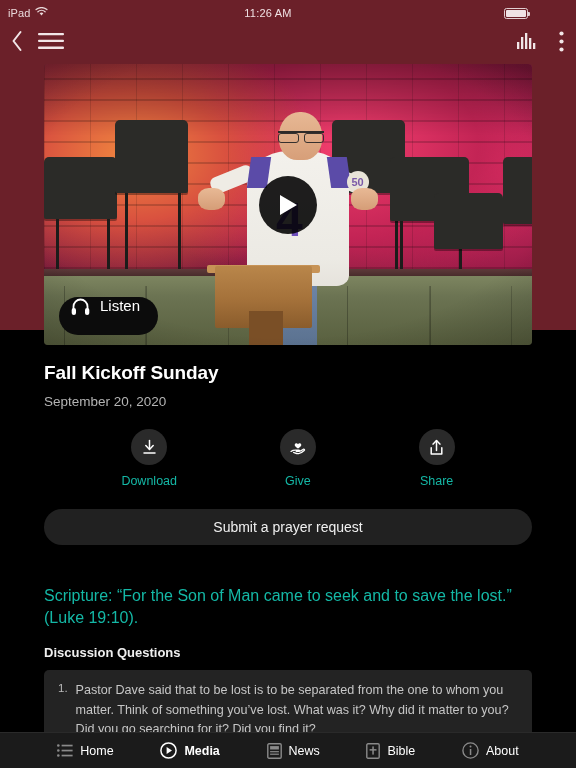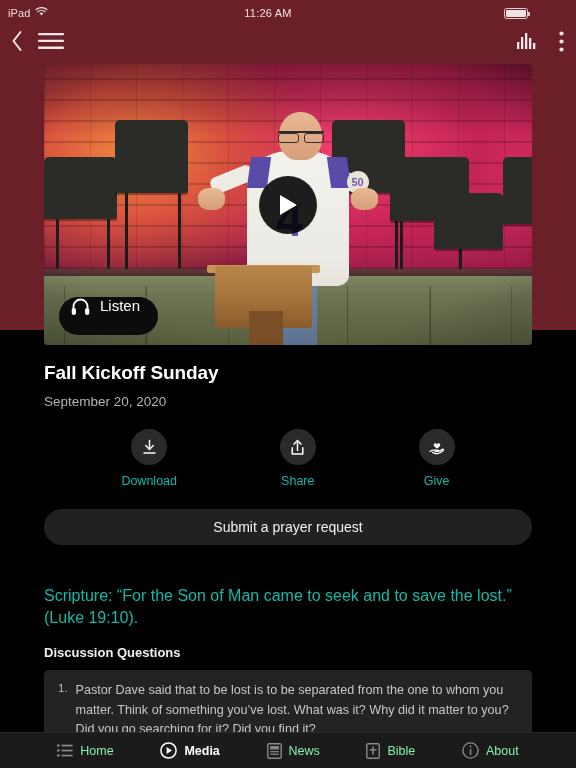--- a/index.html
+++ b/index.html
@@ -219,21 +219,21 @@
   .dq-num { color:#b9b9b9; font-size:11.5px; padding-top:1px; }
   .dq-text { color:#c6c6c6; font-size:12.6px; line-height:1.55; }
 
   
   .tabbar {
     position:absolute; left:0; bottom:0; width:576px; height:36px;
     background:#1b1b1b; border-top:1px solid #2a2a2a;
     display:flex; align-items:center; justify-content:space-around;
     padding:0 34px;
   }
-  .tab { display:flex; align-items:center; gap:7px; cursor:pointer; color:#86efac; }
+  .tab { display:flex; align-items:center; gap:7px; cursor:pointer; color:#ffffff; }
   .tab.active { color:#ffffff; }
   .tab-label { font-size:12.5px; }
   .tab.active .tab-label { font-weight:bold; }
 </style>
 </head>
 <body>
 
 <div id="app">
 
   <div class="header-band"></div>
@@ -369,39 +369,39 @@
             <path d="M8.5 1.5 V10" stroke="#fff" stroke-width="1.5" stroke-linecap="round"></path>
             <path d="M4.8 6.6 L8.5 10.4 L12.2 6.6" stroke="#fff" stroke-width="1.5" fill="none" stroke-linecap="round" stroke-linejoin="round"></path>
             <path d="M3 14 H14" stroke="#fff" stroke-width="1.5" stroke-linecap="round"></path>
           </svg>
         </div>
         <div class="action-label">Download</div>
       </div>
 
       <div class="action">
         <div class="action-circle">
+          <svg width="18" height="18" viewBox="0 0 18 18">
+            <path d="M9 6.2 c-.9-1.6-3.3-1-3.3 .8 c0 1.3 1.7 2.5 3.3 3.6 c1.6-1.1 3.3-2.3 3.3-3.6 c0-1.8-2.4-2.4-3.3-.8 Z" fill="#fff"></path>
+            <path d="M2 13.4 c1.6-1.3 3.2-1.3 4.6-1.3 h3.2 c.8 0 .9 1.2 0 1.2 H7.2" stroke="#fff" stroke-width="1.3" fill="none" stroke-linecap="round" stroke-linejoin="round"></path>
+            <path d="M9.6 13.3 c2-.2 3.4-1.2 4.6-2 c.9-.6 1.9 .5 1 1.3 c-1.5 1.4-3.4 2.9-5.6 3.1 c-2 .2-3.7-.9-5-1.3" stroke="#fff" stroke-width="1.3" fill="none" stroke-linecap="round" stroke-linejoin="round"></path>
+          </svg>
+        </div>
+        <div class="action-label">Give</div>
+      </div>
+
+      <div class="action">
+        <div class="action-circle">
           <svg width="17" height="17" viewBox="0 0 17 17">
             <path d="M8.5 11.5 V1.8" stroke="#fff" stroke-width="1.5" stroke-linecap="round"></path>
             <path d="M5.1 5.1 L8.5 1.6 L11.9 5.1" stroke="#fff" stroke-width="1.5" fill="none" stroke-linecap="round" stroke-linejoin="round"></path>
             <path d="M3.2 8.8 V15 H13.8 V8.8" stroke="#fff" stroke-width="1.5" fill="none" stroke-linecap="round" stroke-linejoin="round"></path>
           </svg>
         </div>
         <div class="action-label">Share</div>
       </div>
-
-      <div class="action">
-        <div class="action-circle">
-          <svg width="18" height="18" viewBox="0 0 18 18">
-            <path d="M9 6.2 c-.9-1.6-3.3-1-3.3 .8 c0 1.3 1.7 2.5 3.3 3.6 c1.6-1.1 3.3-2.3 3.3-3.6 c0-1.8-2.4-2.4-3.3-.8 Z" fill="#fff"></path>
-            <path d="M2 13.4 c1.6-1.3 3.2-1.3 4.6-1.3 h3.2 c.8 0 .9 1.2 0 1.2 H7.2" stroke="#fff" stroke-width="1.3" fill="none" stroke-linecap="round" stroke-linejoin="round"></path>
-            <path d="M9.6 13.3 c2-.2 3.4-1.2 4.6-2 c.9-.6 1.9 .5 1 1.3 c-1.5 1.4-3.4 2.9-5.6 3.1 c-2 .2-3.7-.9-5-1.3" stroke="#fff" stroke-width="1.3" fill="none" stroke-linecap="round" stroke-linejoin="round"></path>
-          </svg>
-        </div>
-        <div class="action-label">Give</div>
-      </div>
     </div>
 
     <div style="height:21px"></div>
     <div class="big-btn">Submit a prayer request</div>
     <div class="btn-gap"></div>
 
     <div class="scripture">Scripture: “For the Son of Man came to seek and to save the lost.”  (Luke 19:10).</div>
     <div class="dq-head">Discussion Questions</div>
 
     <div class="dq-card">

